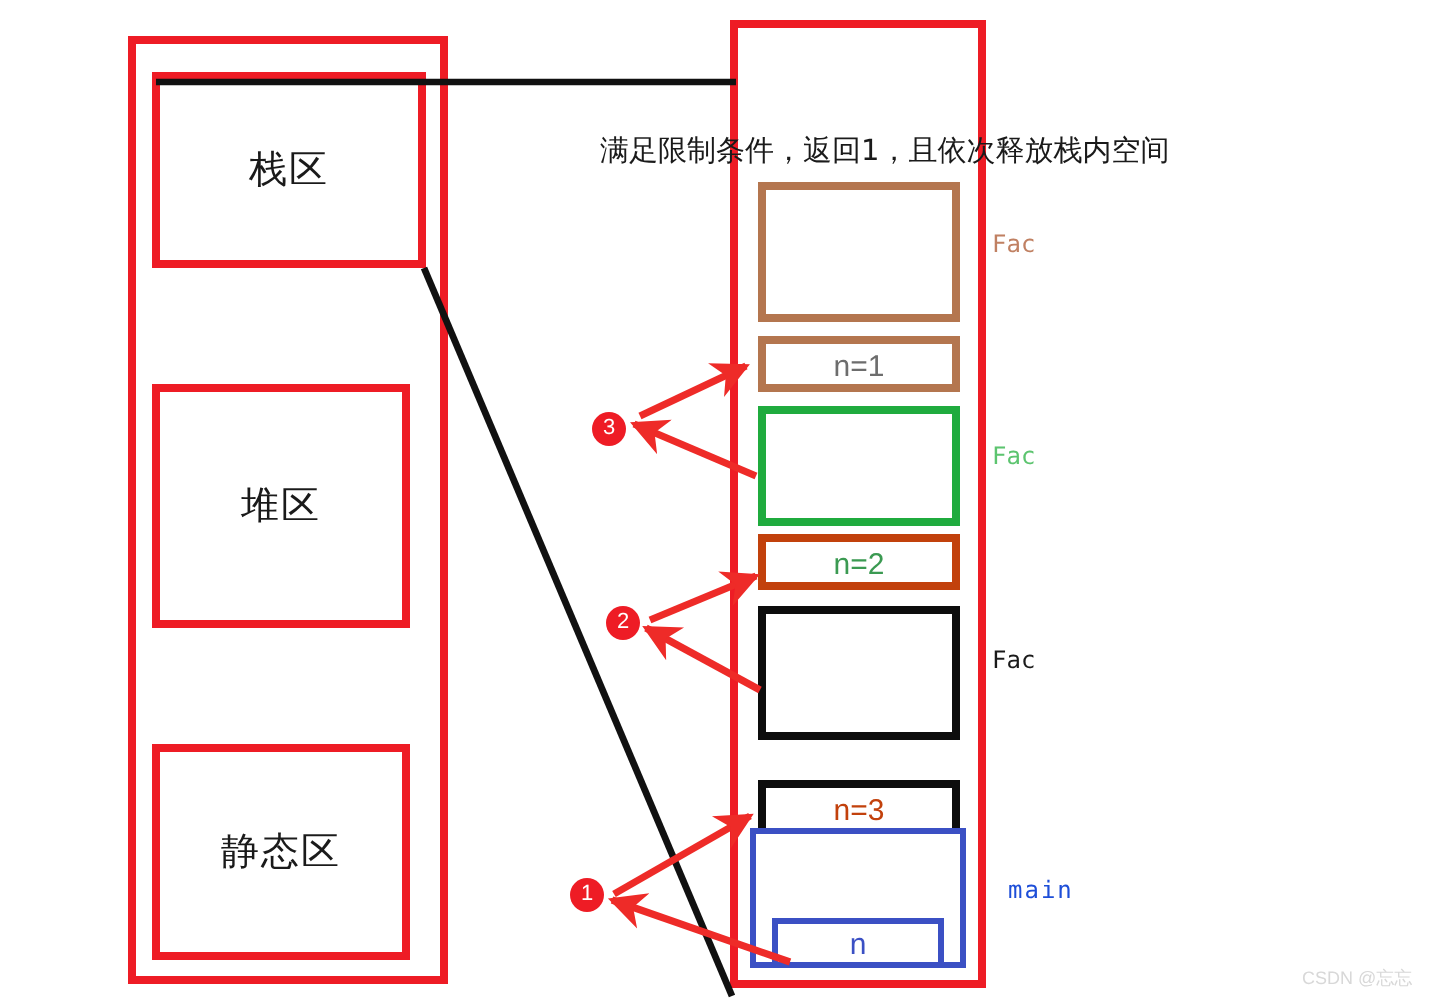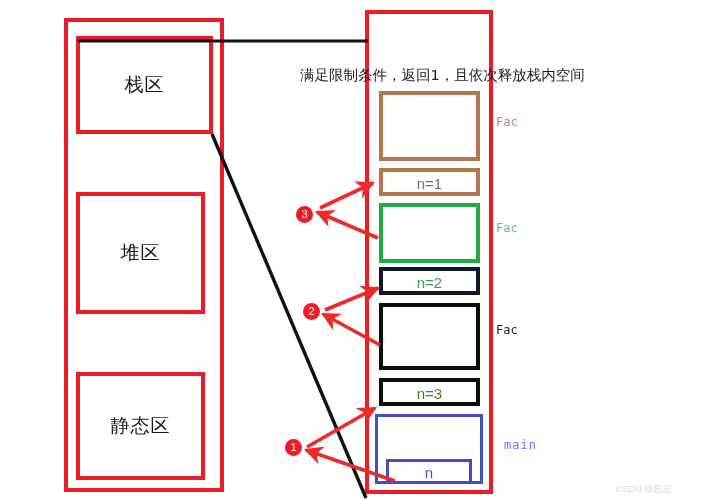--- a/index.html
+++ b/index.html
@@ -131,40 +131,40 @@
 
   <div class="frame-body" style="left:379px; top:91px; width:101px; height:70px; border:4px solid #b4764f;"></div>
   <div class="frame-var" style="left:379px; top:168px; width:101px; height:28px; border:4px solid #b4764f; color:#6d6d6d;">
     <span>n=1</span>
   </div>
   <div class="frame-name" style="left:496px; top:115px; color:#c08062;">
     <span>Fac</span>
   </div>
 
   <div class="frame-body" style="left:379px; top:203px; width:101px; height:60px; border:4px solid #1fab3e;"></div>
-  <div class="frame-var" style="left:379px; top:267px; width:101px; height:28px; border:4px solid #0f172a; color:#3b9a52;">
+  <div class="frame-var" style="left:379px; top:267px; width:101px; height:28px; border:4px solid #c2410c; color:#3b9a52;">
     <span>n=2</span>
   </div>
   <div class="frame-name" style="left:496px; top:221px; color:#5cc46f;">
     <span>Fac</span>
   </div>
 
   <div class="frame-body" style="left:379px; top:303px; width:101px; height:67px; border:4px solid #0d0d0d;"></div>
-  <div class="frame-var" style="left:379px; top:378px; width:101px; height:28px; border:4px solid #0d0d0d; color:#4d7c0f;">
+  <div class="frame-var" style="left:379px; top:390px; width:101px; height:28px; border:4px solid #0d0d0d; color:#c2410c;">
     <span>n=3</span>
   </div>
   <div class="frame-name" style="left:496px; top:323px; color:#1a1a1a;">
     <span>Fac</span>
   </div>
 
   <div class="frame-body" style="left:375px; top:414px; width:108px; height:70px; border:3px solid #3b50c4;"></div>
   <div class="frame-var" style="left:386px; top:459px; width:86px; height:25px; border:3px solid #3b50c4; color:#3b50c4;">
     <span>n</span>
   </div>
-  <div class="frame-name" style="left:492px; top:438px; color:#8b5cf6; letter-spacing:1px;padding-left:12px;">
+  <div class="frame-name" style="left:492px; top:438px; color:#1d4ed8; letter-spacing:1px;padding-left:12px;">
     <span>main</span>
   </div>
 
   <div class="note" style="left:300px; top:66px;">
     <span>满足限制条件，返回1，且依次释放栈内空间</span>
   </div>
 
   <div class="step-circle" style="left:285px; top:439px;">
     <span>1</span>
   </div>
@@ -189,17 +189,17 @@
     <path d="M 307 447 L 375 408" stroke="#ee2b28" stroke-width="3.6" fill="none" marker-end="url(#arrowRed)"></path>
     <path d="M 395 481 L 306 450" stroke="#ee2b28" stroke-width="3.6" fill="none" marker-end="url(#arrowRed)"></path>
 
     <path d="M 325 310 L 378 288" stroke="#ee2b28" stroke-width="3.6" fill="none" marker-end="url(#arrowRed)"></path>
     <path d="M 380 345 L 323 314" stroke="#ee2b28" stroke-width="3.6" fill="none" marker-end="url(#arrowRed)"></path>
 
     <path d="M 320 208 L 373 183" stroke="#ee2b28" stroke-width="3.6" fill="none" marker-end="url(#arrowRed)"></path>
     <path d="M 378 238 L 317 212" stroke="#ee2b28" stroke-width="3.6" fill="none" marker-end="url(#arrowRed)"></path>
   </svg>
 
-  <div class="watermark" style="left:616px; top:483px;">
+  <div class="watermark" style="left:651px; top:483px;">
     <span>CSDN @忘忘</span>
   </div>
 
 </div>
 
 </body></html>

